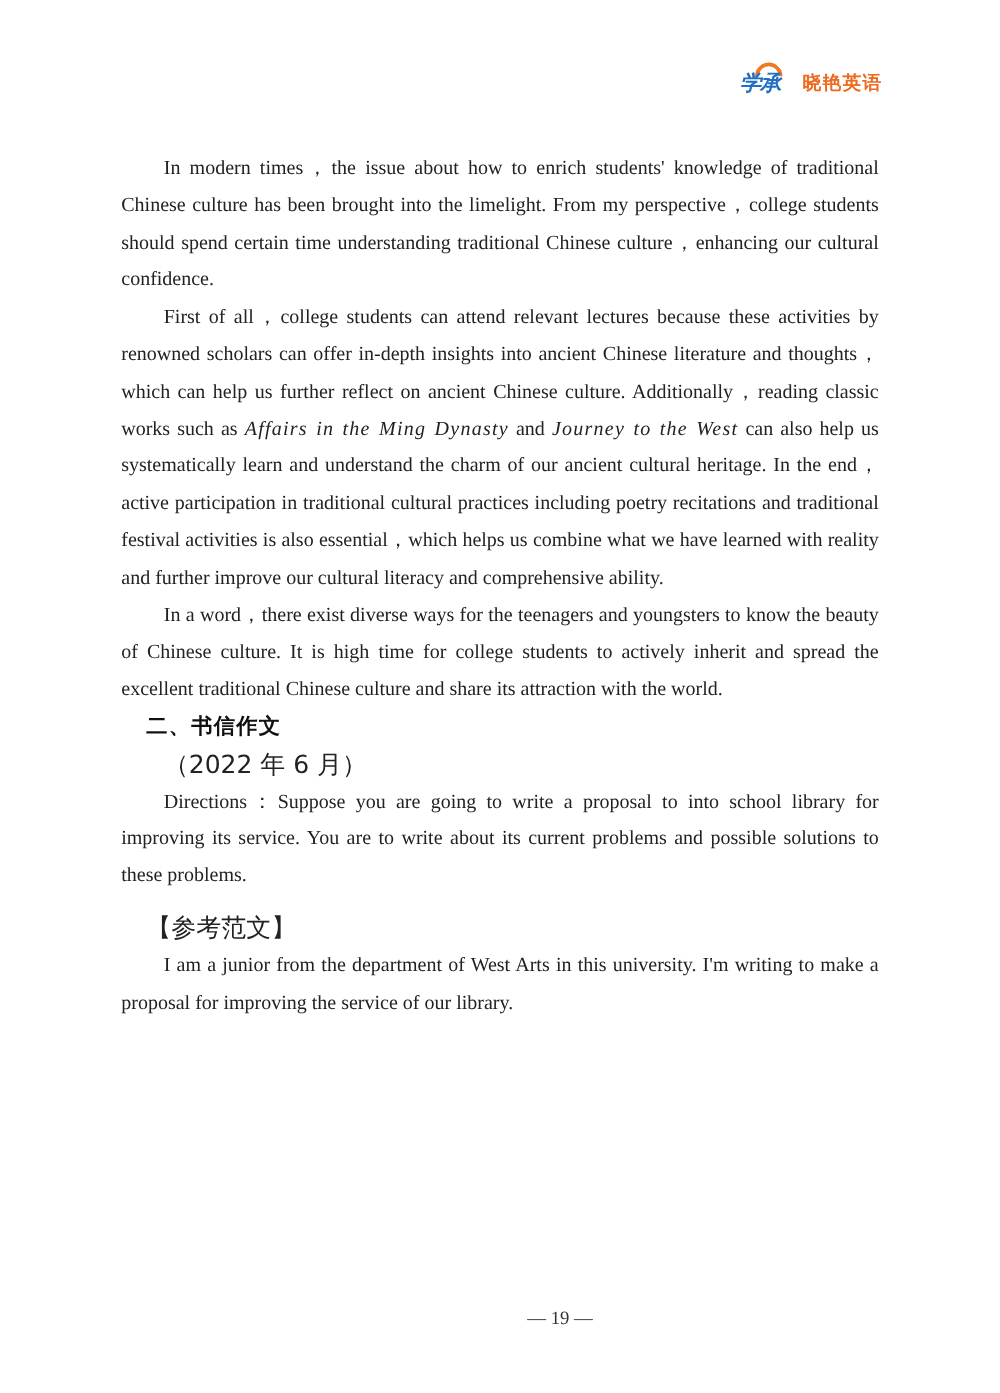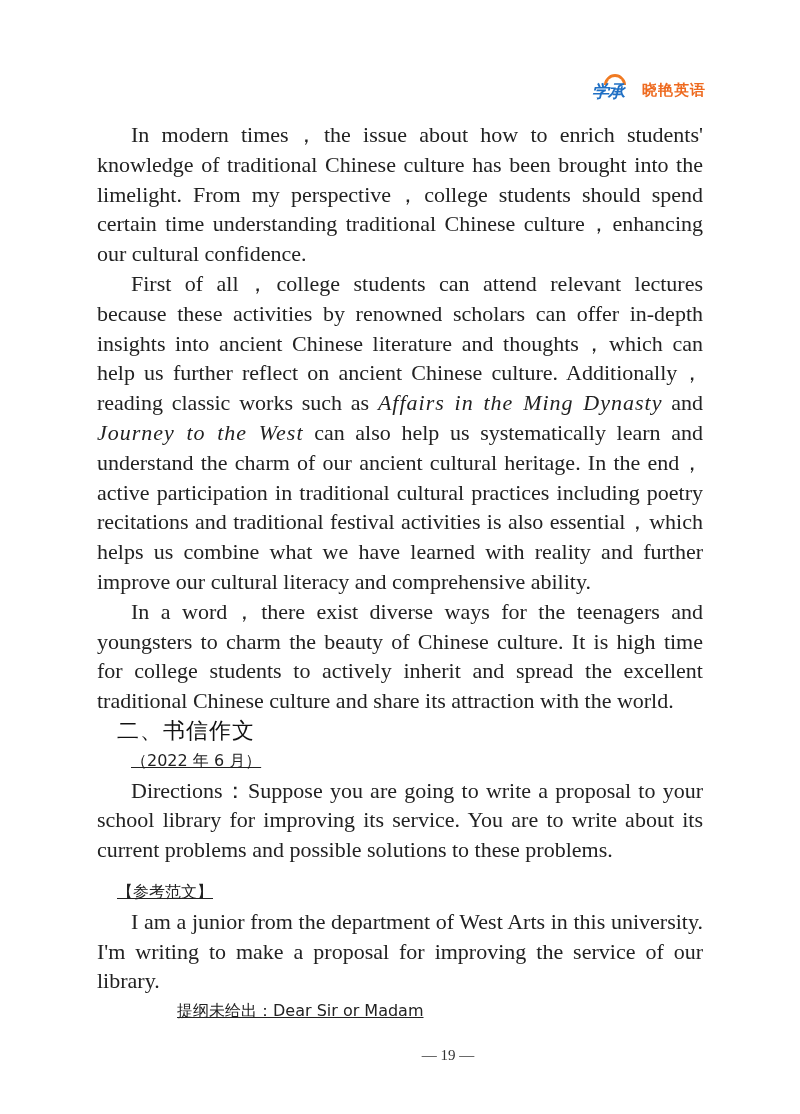--- a/index.html
+++ b/index.html
@@ -11,21 +11,21 @@
       width: 800px;
       height: 1114px;
       position: relative;
       overflow: hidden;
       font-family: "Liberation Serif", "DejaVu Serif", serif;
       color: #222222;
     }
     .logo {
       position: absolute;
       left: 592px;
-      top: 72px;
+      top: 48px;
       height: 30px;
       display: flex;
       align-items: center;
       justify-content: center;
     }
     .logo-mark {
       position: relative;
       width: 46px;
       height: 28px;
       margin-right: 4px;
@@ -64,47 +64,46 @@
       margin-top: 6px;
     }
     .content {
       position: absolute;
       left: 97px;
       top: 120px;
       width: 606px;
     }
     p {
       margin: 0;
-      font-size: 22px;
+      font-size: 16px;
       line-height: 29.8px;
       text-align: justify;
       text-align-last: left;
     }
     p.indent {
       text-indent: 34px;
     }
     p.heading {
       font-family: "DejaVu Sans", sans-serif;
-      font-weight: normal;
-      font-size: 22px;
+      font-weight: bold;
+      font-size: 17px;
       text-indent: 20px;
       letter-spacing: 1px;
       color: #111;
     }
     p.sub-indent {
       padding-left: 80px;
     }
     p.small-indent {
       padding-left: 20px;
       margin-top: 12px;
     }
     .cn {
       font-family: "DejaVu Sans", sans-serif;
-      font-size: 16px;
-      text-decoration: underline;
+      font-size: 20px;
     }
     em {
       font-style: italic;
       letter-spacing: 1px;
       margin-top: 24px;
     }
     .page-number {
       position: absolute;
       left: 0;
       width: 800px;
@@ -124,31 +123,30 @@
     <span class="glyphs">学承</span>
   </div>
   <span class="logo-text">晓艳英语</span>
 </div>
 
 <div class="content">
   <p class="indent">In modern times，the issue about how to enrich students' knowledge of traditional Chinese culture has been brought into the limelight. From my perspective，college students should spend certain time understanding traditional Chinese culture，enhancing our cultural confidence.</p>
 
   <p class="indent"><span>First of all，college students can attend relevant lectures because these activities by renowned scholars can offer in-depth insights into ancient Chinese literature and thoughts，which can help us further reflect on ancient Chinese culture. Additionally，reading classic works such as </span><em>Affairs in the Ming Dynasty</em><span> and </span><em>Journey to the West</em><span> can also help us systematically learn and understand the charm of our ancient cultural heritage. In the end，active participation in traditional cultural practices including poetry recitations and traditional festival activities is also essential，which helps us combine what we have learned with reality and further improve our cultural literacy and comprehensive ability.</span></p>
 
-  <p class="indent">In a word，there exist diverse ways for the teenagers and youngsters to charm the beauty of Chinese culture. It is high time for college students to actively inherit and spread the excellent traditional Chinese culture and share its attraction with the world.</p>
+  <p class="indent">In a word，there exist diverse ways for the teenagers and youngsters to know the beauty of Chinese culture. It is high time for college students to actively inherit and spread the excellent traditional Chinese culture and share its attraction with the world.</p>
 
   <p class="heading">二、书信作文</p>
 
   <p class="indent cn">（2022 年 6 月）</p>
 
-  <p class="indent">Directions：Suppose you are going to write a proposal to your school library for improving its service. You are to write about its current problems and possible solutions to these problems.</p>
+  <p class="indent">Directions：Suppose you are going to write a proposal to into school library for improving its service. You are to write about its current problems and possible solutions to these problems.</p>
 
   <p class="small-indent cn">【参考范文】</p>
 
 
   <p class="indent">I am a junior from the department of West Arts in this university. I'm writing to make a proposal for improving the service of our library.</p>
 
 
 
-  <p class="sub-indent cn">提纲未给出：Dear Sir or Madam</p>
 </div>
 
 <div class="page-number">—  19  —</div>
 
 </body></html>

